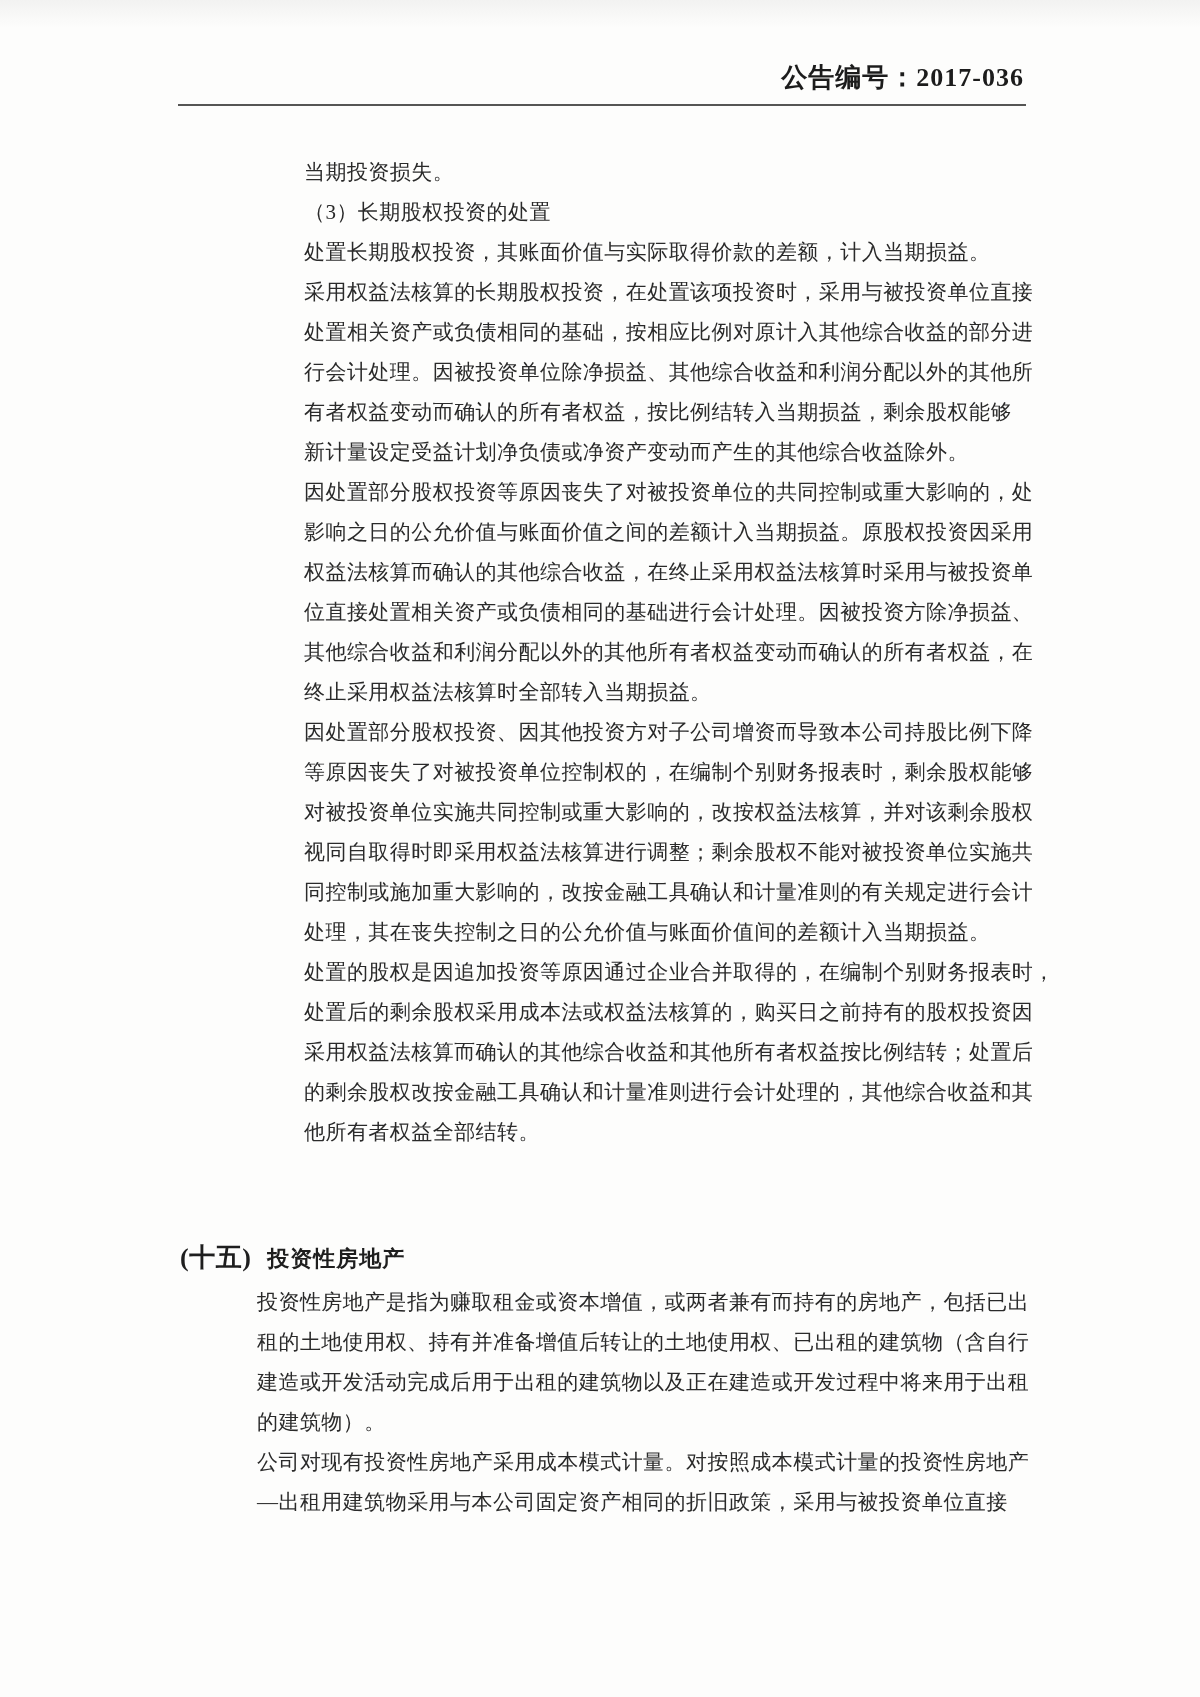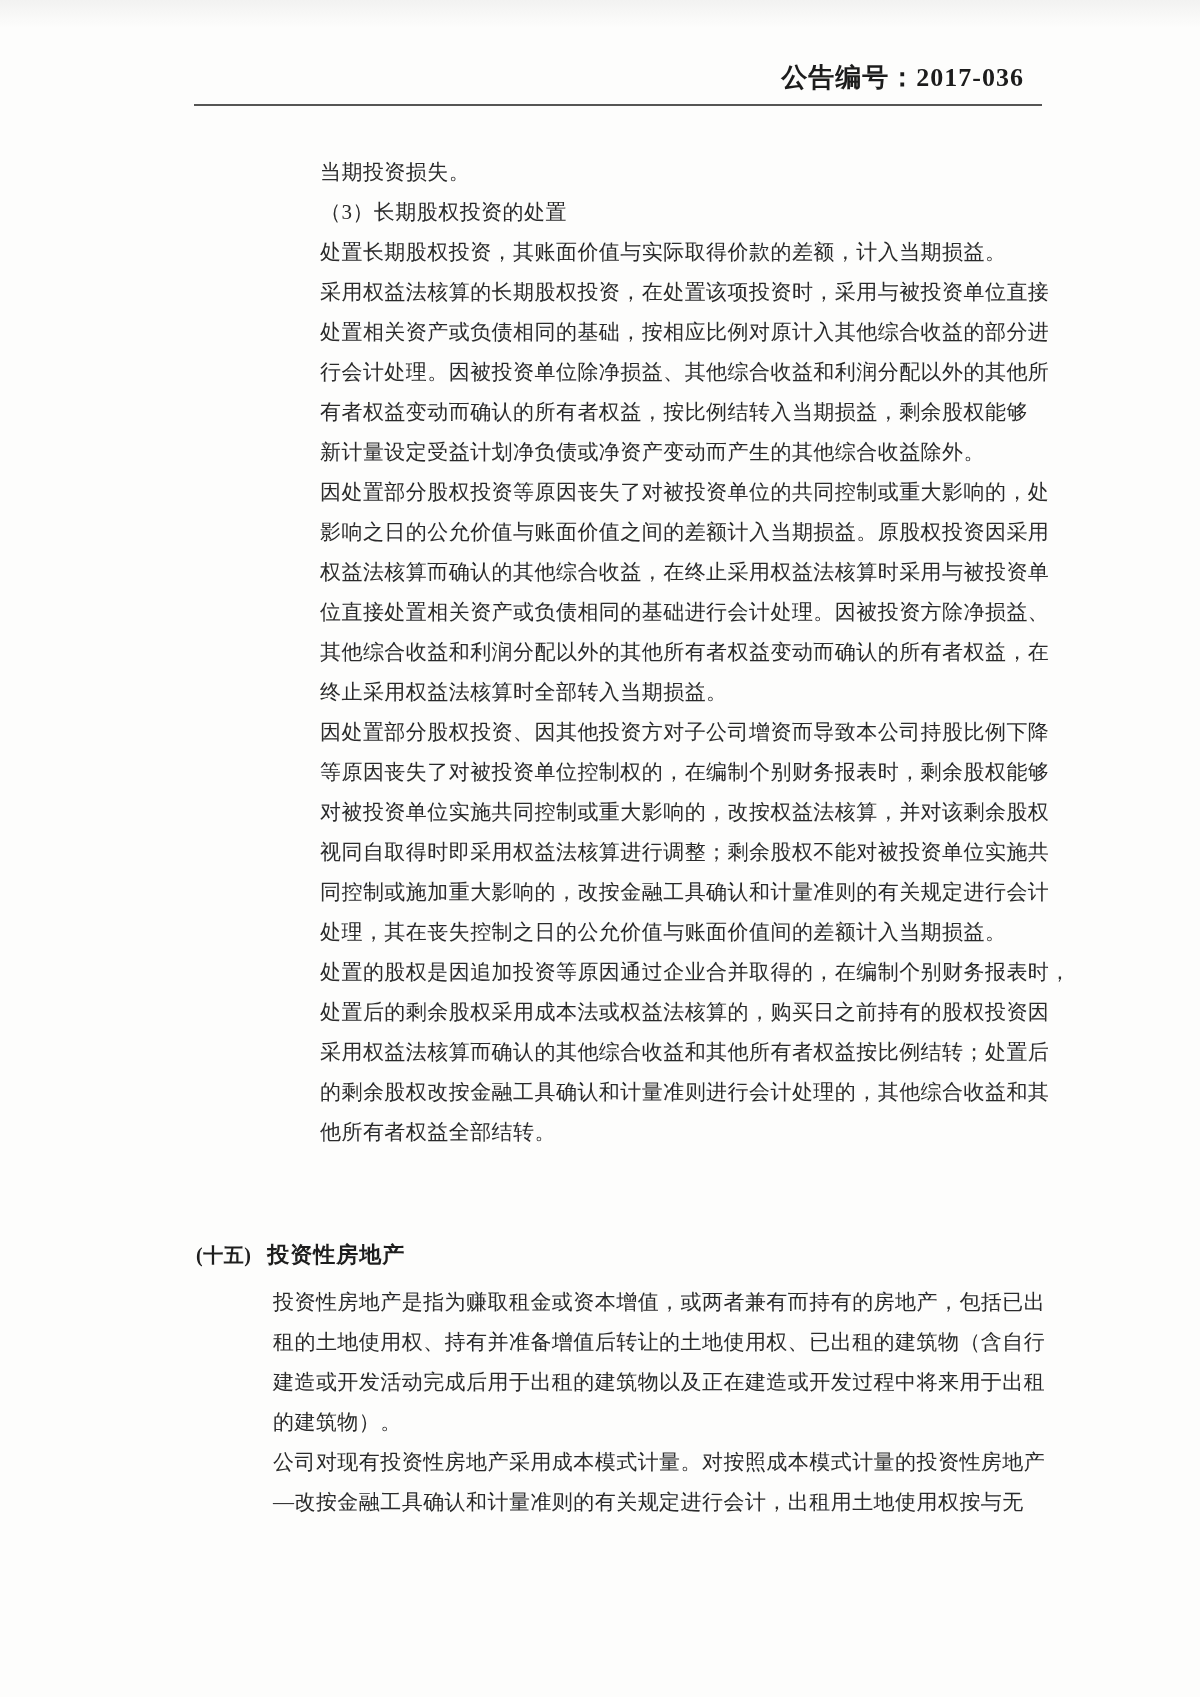--- a/index.html
+++ b/index.html
@@ -11,21 +11,20 @@
     height: 1697px;
     position: relative;
     background: linear-gradient(180deg, #f2f2f1 0px, #fdfdfc 28px, #fdfdfc 100%);
     font-family: "Liberation Serif", "DejaVu Serif", serif;
     color: #262626;
     overflow: hidden;
   }
   .page {
     position: absolute;
     inset: 0;
-    margin-left: 16px;
   }
   .header-no {
     position: absolute;
     top: 60px;
     right: 176px;
     font-size: 26px;
     font-weight: bold;
     color: #1c1c1c;
     letter-spacing: 1px;
     white-space: nowrap;
@@ -55,21 +54,21 @@
   .section-head {
     position: absolute;
     top: 1240px;
     left: 180px;
     display: flex;
     align-items: baseline;
     font-weight: bold;
     color: #1e1e1e;
   }
   .section-head .sec-num {
-    font-size: 20px;
+    font-size: 26px;
     letter-spacing: 0.5px;
   }
   .section-head .sec-title {
     font-size: 22px;
     margin-left: 16px;
     letter-spacing: 1px;
     text-align: right;
   }
   .block2 {
     position: absolute;
@@ -126,16 +125,16 @@
     <span class="sec-num">(十五)</span>
     <span class="sec-title">投资性房地产</span>
   </div>
 
   <div class="block2">
     <div class="line">投资性房地产是指为赚取租金或资本增值，或两者兼有而持有的房地产，包括已出</div>
     <div class="line">租的土地使用权、持有并准备增值后转让的土地使用权、已出租的建筑物（含自行</div>
     <div class="line">建造或开发活动完成后用于出租的建筑物以及正在建造或开发过程中将来用于出租</div>
     <div class="line">的建筑物）。</div>
     <div class="line">公司对现有投资性房地产采用成本模式计量。对按照成本模式计量的投资性房地产</div>
-    <div class="line">—改按金融工具确认和计量准则的有关规定进行会计，出租用土地使用权按与无</div>
+    <div class="line">—出租用建筑物采用与本公司固定资产相同的折旧政策，采用与被投资单位直接</div>
   </div>
 
 </div>
 
 </body></html>

